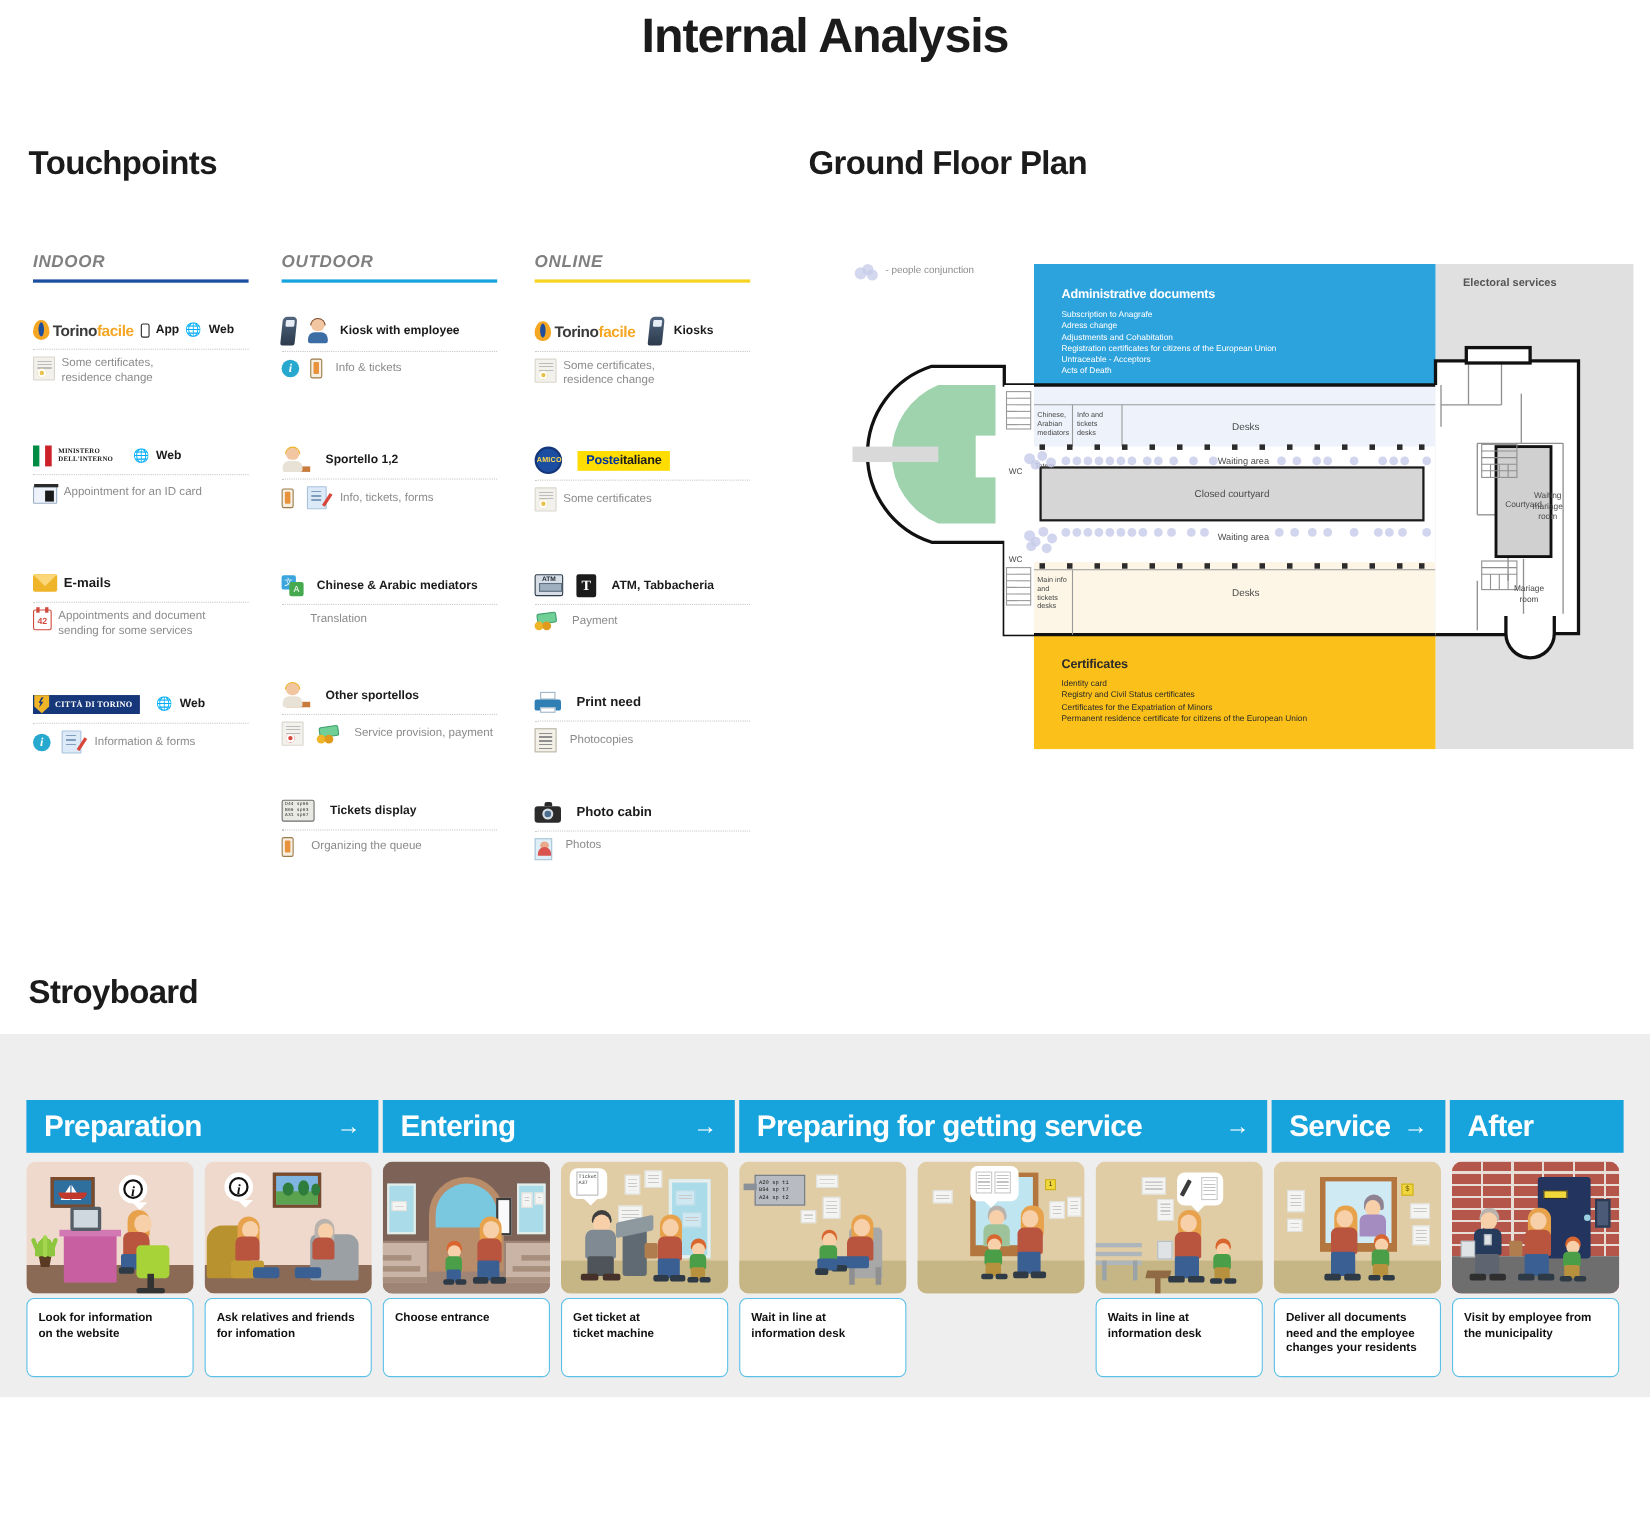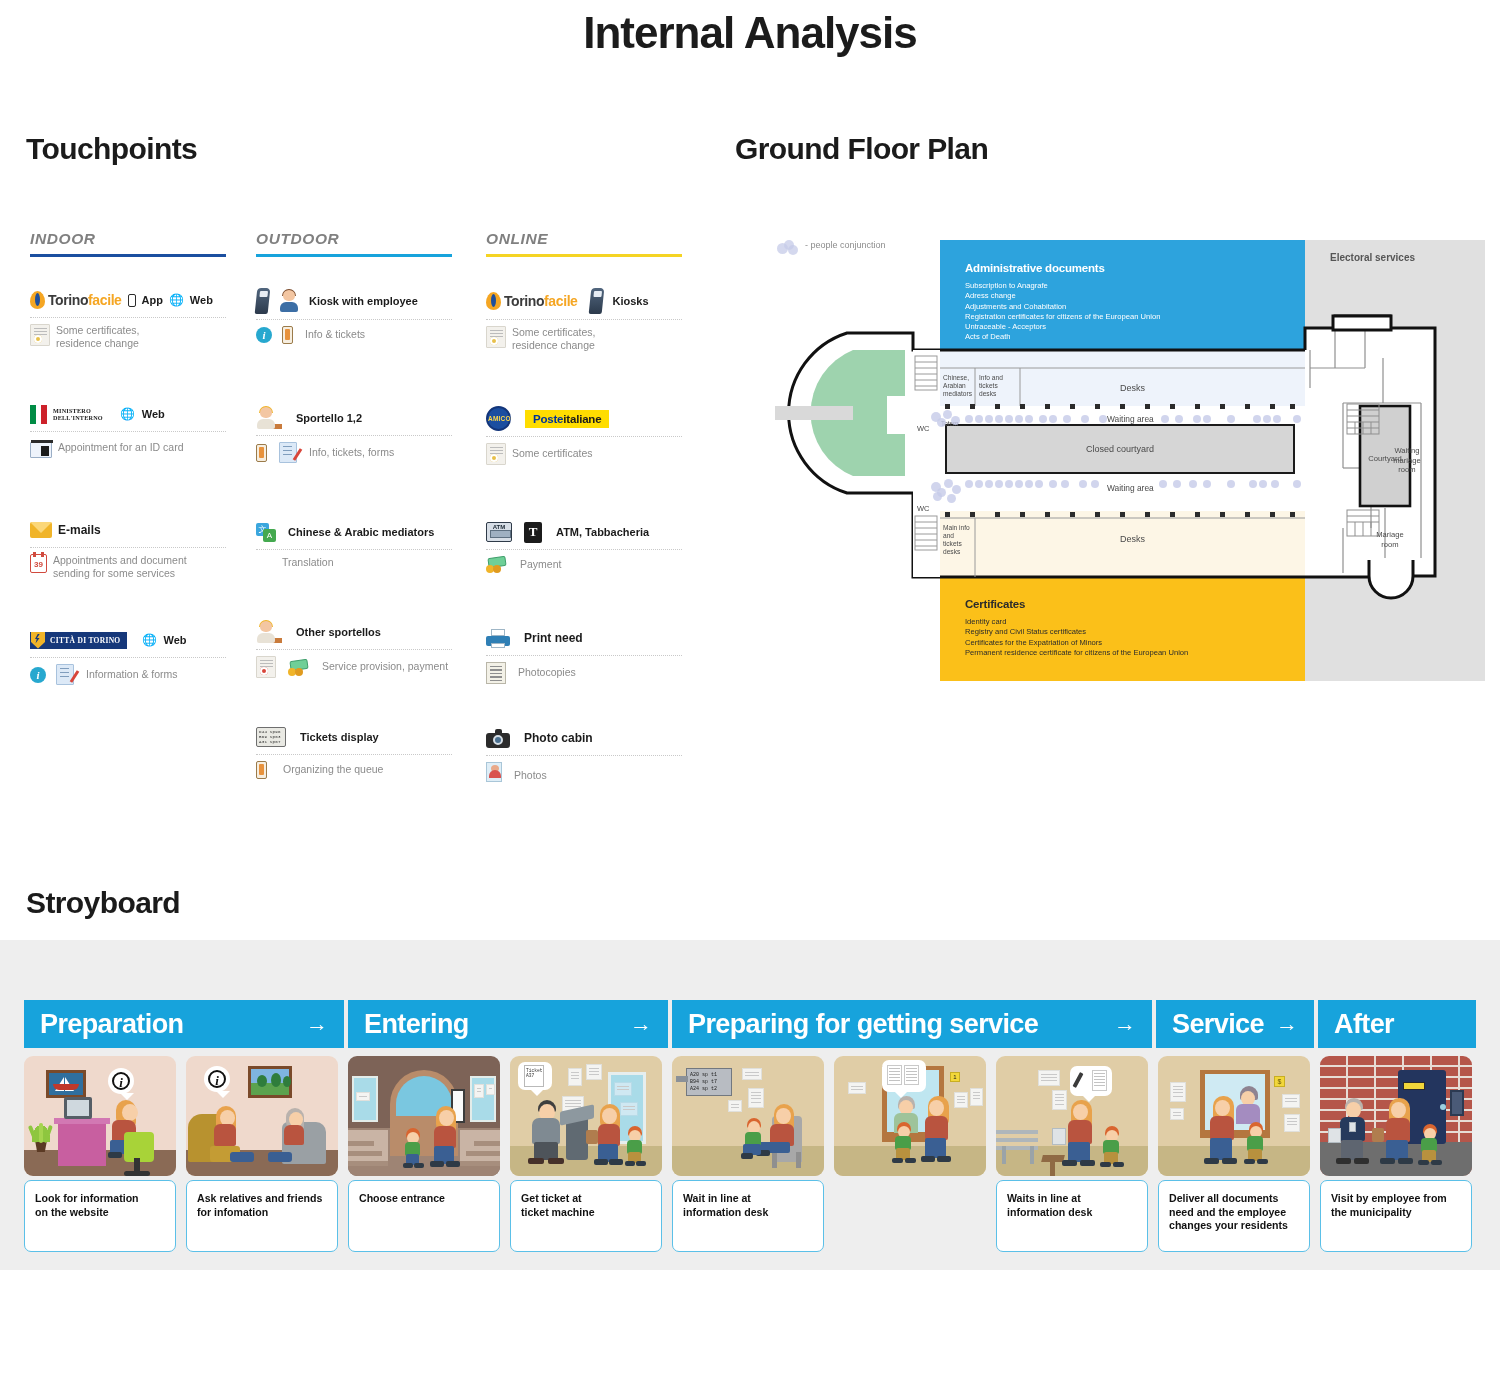--- a/index.html
+++ b/index.html
@@ -295,21 +295,21 @@
     </div>
   </div>
 
   <div class="tp-item" style="left:6px; top:288px;">
     <div class="tp-head">
       <span class="ico ico-mail"></span>
       <span class="tp-lbl" style="font-size:12px">E-mails</span>
     </div>
     <div class="tp-sep"></div>
     <div class="tp-sub">
-      <span class="ico ico-cal">39</span>
+      <span class="ico ico-cal">42</span>
       <span>
         <span>Appointments and document</span><br>
         <span>sending for some services</span>
       </span>
     </div>
   </div>
 
   <div class="tp-item" style="left:6px; top:398px;">
     <div class="tp-head">
       <span class="cdt">
@@ -492,21 +492,21 @@
   <div class="tp-item" style="left:462px; top:496px;">
     <div class="tp-head">
       <span class="ico ico-camera">
           <i class="top"></i>
           <i class="bdy"></i>
           <i class="lens"></i>
         </span>
       <span class="tp-lbl" style="margin-left:8px;font-size:12px">Photo cabin</span>
     </div>
     <div class="tp-sep"></div>
-    <div class="tp-sub" style="align-items:flex-end">
+    <div class="tp-sub" style="align-items:flex-start">
       <span class="ico ico-photo"></span>
       <span style="margin-left:6px">Photos</span>
     </div>
   </div>
 </div>
 
 <div id="floorplan">
 
   <div class="legend-blob">
     <span style="left:0;top:3px;width:11px;height:11px"></span>

